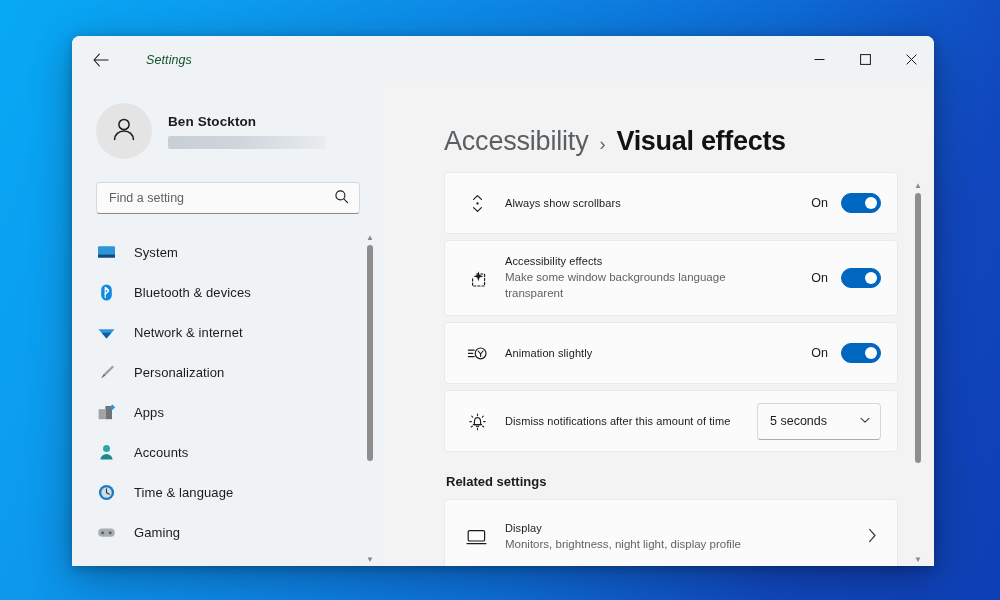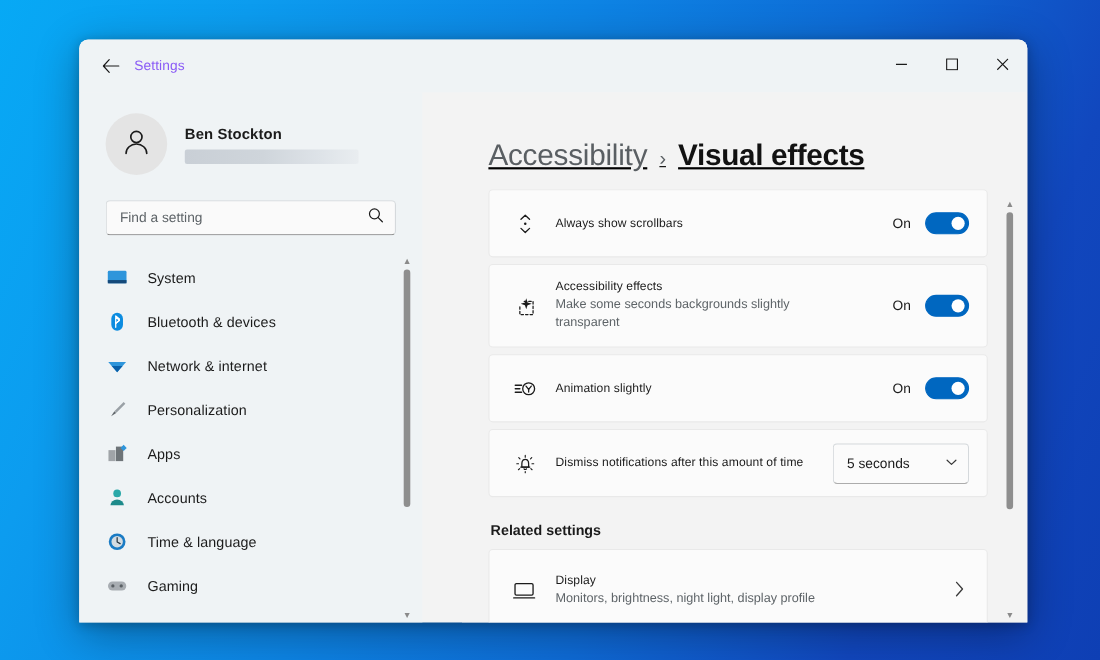--- a/index.html
+++ b/index.html
@@ -37,24 +37,25 @@
   }
   .back-btn {
     width: 34px; height: 30px;
     margin-left: 12px;
     display: flex; align-items: center; justify-content: center;
     border-radius: 4px;
     cursor: pointer;
   }
   .back-btn svg { display:block; }
   #window-title {
-    margin-left: 4px;
+    margin-left: 28px;
     font-size: 12.5px;
-    color: #8b5cf6;
+    color: #14532d;
     letter-spacing: .1px;
+    font-style: italic;
   }
   .win-controls {
     position: absolute; right: 0; top: 0;
     height: 48px; display: flex;
   }
   .win-btn {
     width: 46px; height: 48px;
     display: flex; align-items: center; justify-content: center;
     cursor: pointer;
   }
@@ -159,21 +160,20 @@
     position: relative;
     display: flex; flex-direction: column;
     min-width: 0;
   }
   #breadcrumb {
     padding: 42px 0 0 24px;
     display: flex; align-items: baseline;
     font-size: 27px;
     flex: 0 0 auto;
     height: 88px;
-    text-decoration: underline;
   }
   #crumb-parent { color: #5A5F63; font-weight: normal; letter-spacing: -.2px; }
   #crumb-sep { margin: 0 11px; color: #5A5F63; font-size: 18px; }
   #crumb-current { color: #121212; font-weight: bold; letter-spacing: -.3px; }
 
   #content {
     flex: 1; overflow: hidden;
     padding: 0 36px 0 24px;
     min-height: 0;
   }
@@ -441,21 +441,21 @@
 
         <div class="card tall">
           <span class="card-icon">
             <svg width="21" height="21" viewBox="0 0 21 21">
               <path d="M11.4 3.2 L12.6 7.0 L16.4 8.2 L12.6 9.4 L11.4 13.2 L10.2 9.4 L6.4 8.2 L10.2 7.0 Z" fill="#1B1B1B"></path>
               <path d="M9.6 6.0 H17.6 V18.0 H5.6 V10.2" fill="none" stroke="#1B1B1B" stroke-width="1.15" stroke-dasharray="2.2 1.9" stroke-linecap="round"></path>
             </svg>
           </span>
           <div class="card-text">
             <div class="card-title">Accessibility effects</div>
-            <div class="card-sub">Make some seconds backgrounds slightly transparent</div>
+            <div class="card-sub">Make some window backgrounds language transparent</div>
           </div>
           <div class="toggle-group">
             <span class="toggle-label">On</span>
             <div class="toggle">
               <div class="knob"></div>
             </div>
           </div>
         </div>
 
         <div class="card">

